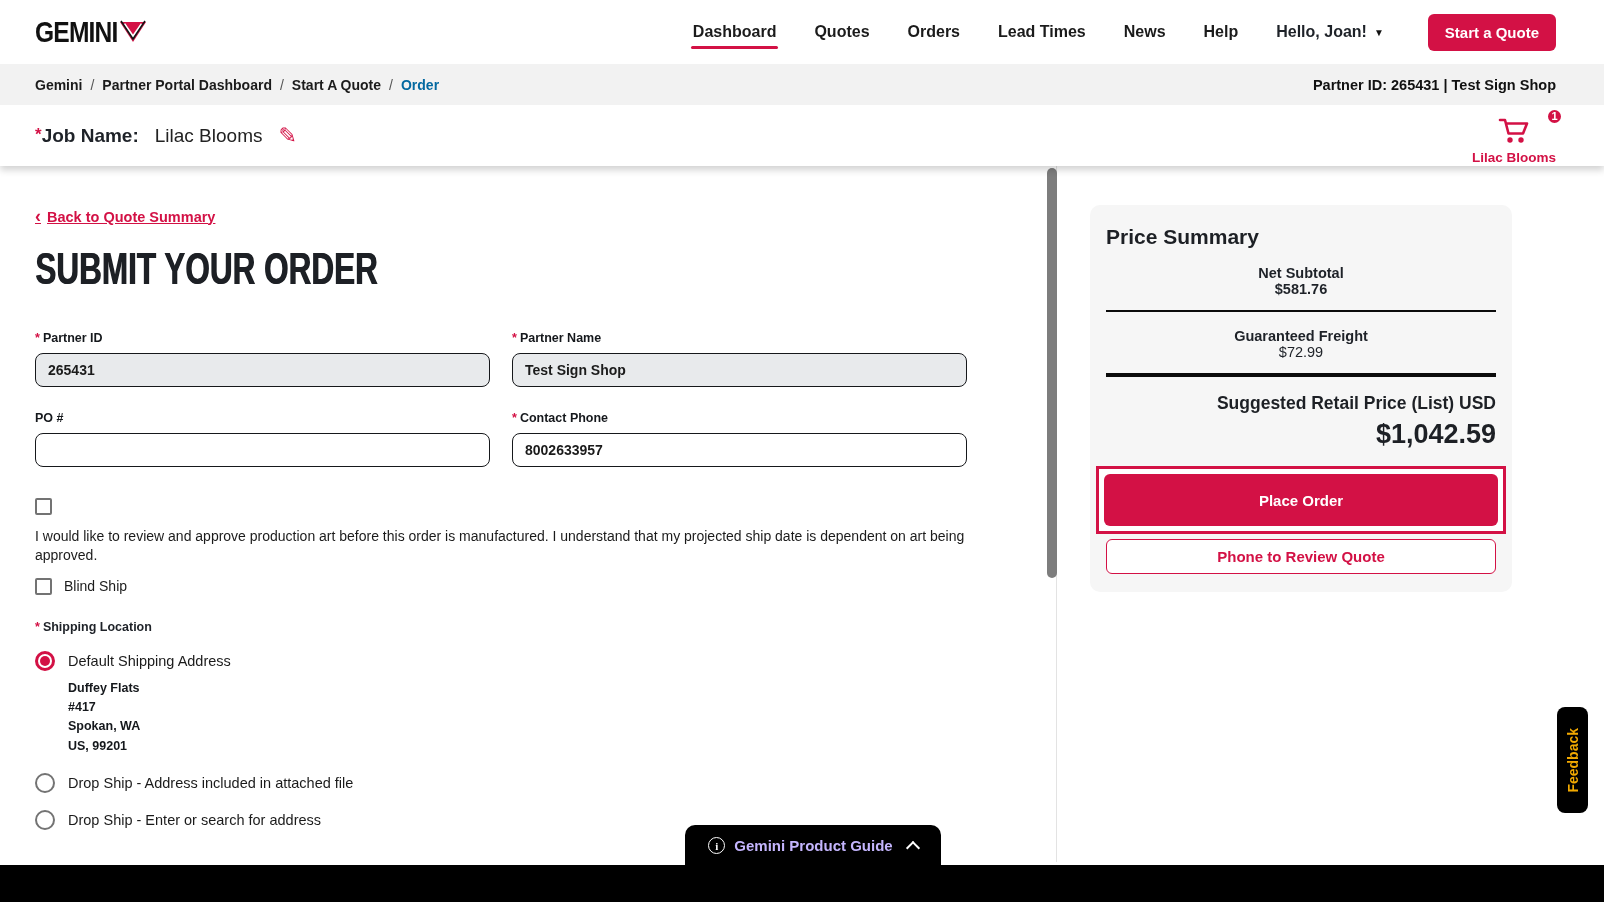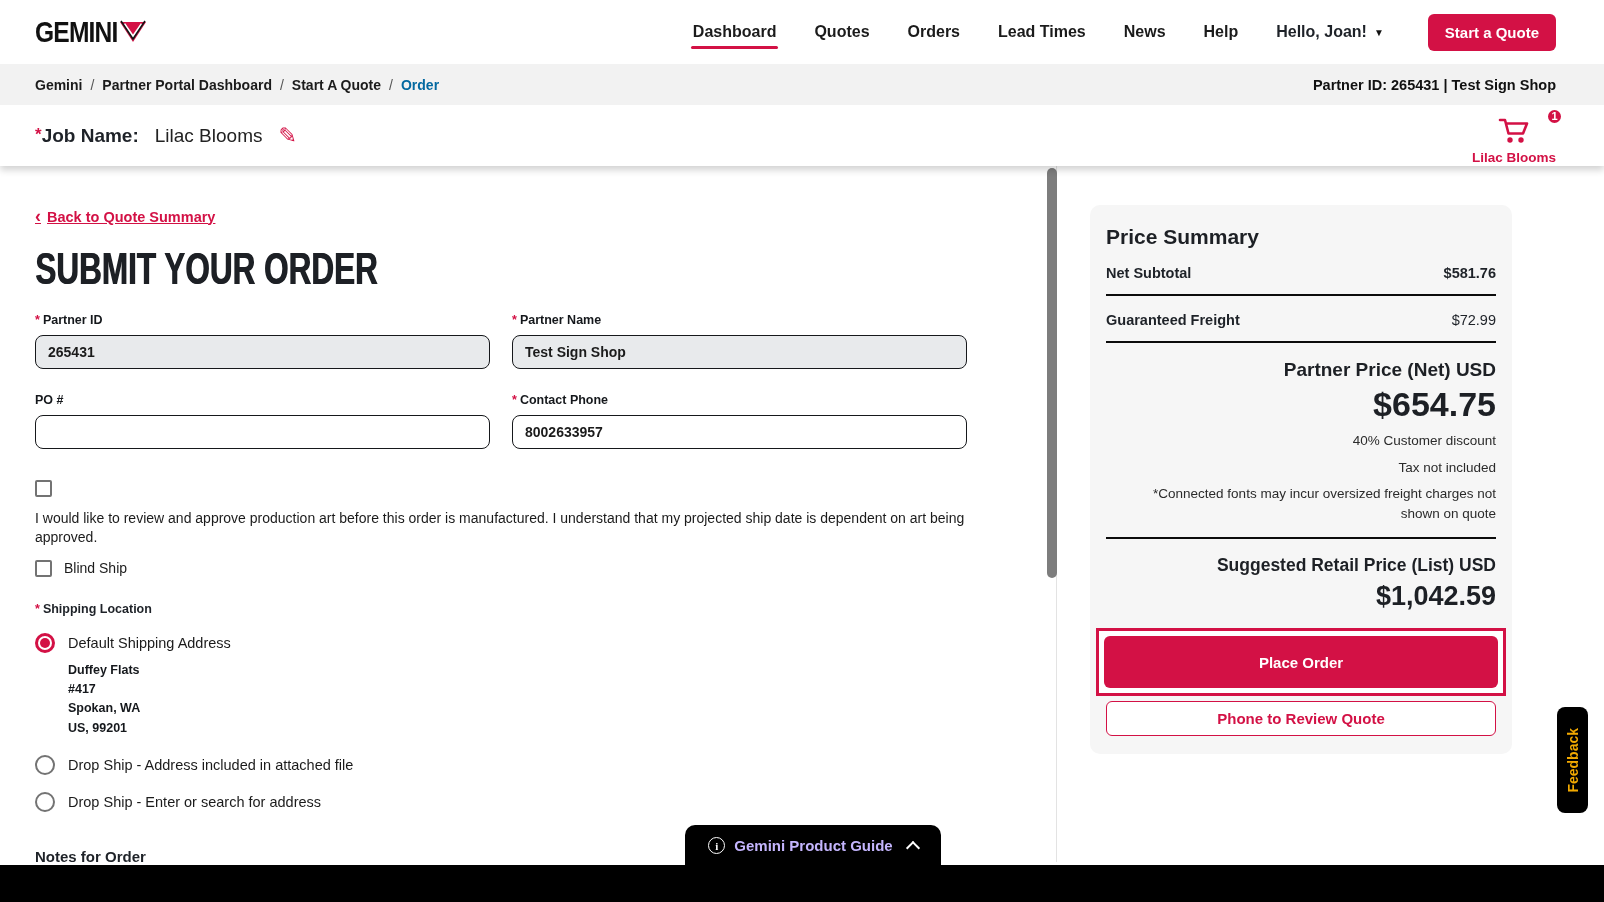--- a/index.html
+++ b/index.html
@@ -81,21 +81,21 @@
   }
   .back-chevron { font-size: 18px; font-weight: 700; text-decoration: none; }
 
   .page-title {
     margin-top: 16px; font-size: 45px; font-weight: 900; color: #1d2025;
     letter-spacing: 0px; transform: scaleX(0.70); transform-origin: left center;
     white-space: nowrap; text-shadow: 1px 0 #1d2025;
   }
 
   .form-grid {
-    margin-top: 18px; display: grid; grid-template-columns: 455px 455px;
+    margin-top: 36px; display: grid; grid-template-columns: 455px 455px;
     column-gap: 22px; row-gap: 24px;
   }
   .field-label { font-size: 12.5px; font-weight: 700; color: #15181c; margin-bottom: 8px; }
   .req-star { color: #d31145; margin-right: 3px; }
   .text-input {
     width: 100%; height: 34px; border: 1.5px solid #16181b; border-radius: 8px;
     padding: 0 12px; font-size: 14px; font-weight: 700; color: #1b1b1b;
     font-family: inherit; background: #fff;
   }
   .text-input:disabled { background: #e8eaec; color: #1b1b1b; }
@@ -135,21 +135,21 @@
     position: absolute; left: 1047px; top: 2px; width: 10px; height: 410px;
     background: #7d7d7d; border-radius: 6px; cursor: grab;
   }
 
   
   .price-panel {
     position: absolute; left: 1090px; top: 39px; width: 422px;
     background: #f6f6f6; border-radius: 10px; padding: 20px 16px 18px 16px;
   }
   .panel-title { font-size: 21px; font-weight: 700; color: #1d2025; }
-  .price-row { display: flex; justify-content: space-between; align-items: center; margin-top: 16px; padding-bottom: 13px; }
+  .price-row { display: flex; justify-content: space-between; align-items: center; margin-top: 16px; padding-bottom: 13px; flex-direction: column; }
   .price-row .lbl { font-size: 14.5px; font-weight: 700; }
   .price-row .val-bold { font-size: 14.5px; font-weight: 700; }
   .price-row .val { font-size: 14.5px; font-weight: 400; }
   .divider { border-top: 2px solid #0c0c0c; }
   .net-block { text-align: right; padding: 16px 0 14px 0; }
   .net-label { font-size: 19px; font-weight: 700; color: #1d2025; }
   .net-price { font-size: 34px; font-weight: 700; color: #1d2025; margin-top: 4px; }
   .net-note { font-size: 13.5px; color: #2b2b2b; margin-top: 7px; line-height: 1.45; }
   .retail-block { text-align: right; padding: 16px 0 14px 0; }
   .retail-label { font-size: 17.5px; font-weight: 700; color: #1d2025; }
@@ -329,27 +329,20 @@
       <span class="val-bold">$581.76</span>
     </div>
     <div class="divider"></div>
 
     <div class="price-row">
       <span class="lbl">Guaranteed Freight</span>
       <span class="val">$72.99</span>
     </div>
     <div class="divider"></div>
 
-    <div class="net-block">
-      <div class="net-label">Partner Price (Net) USD</div>
-      <div class="net-price">$654.75</div>
-      <div class="net-note">40% Customer discount</div>
-      <div class="net-note">Tax not included</div>
-      <div class="net-note" style="max-width:370px; margin-left:auto;">*Connected fonts may incur oversized freight charges not shown on quote</div>
-    </div>
     <div class="divider"></div>
 
     <div class="retail-block">
       <div class="retail-label">Suggested Retail Price (List) USD</div>
       <div class="retail-price">$1,042.59</div>
     </div>
 
     <div class="annotate-box">
       <button class="place-order-btn">Place Order</button>
     </div>

